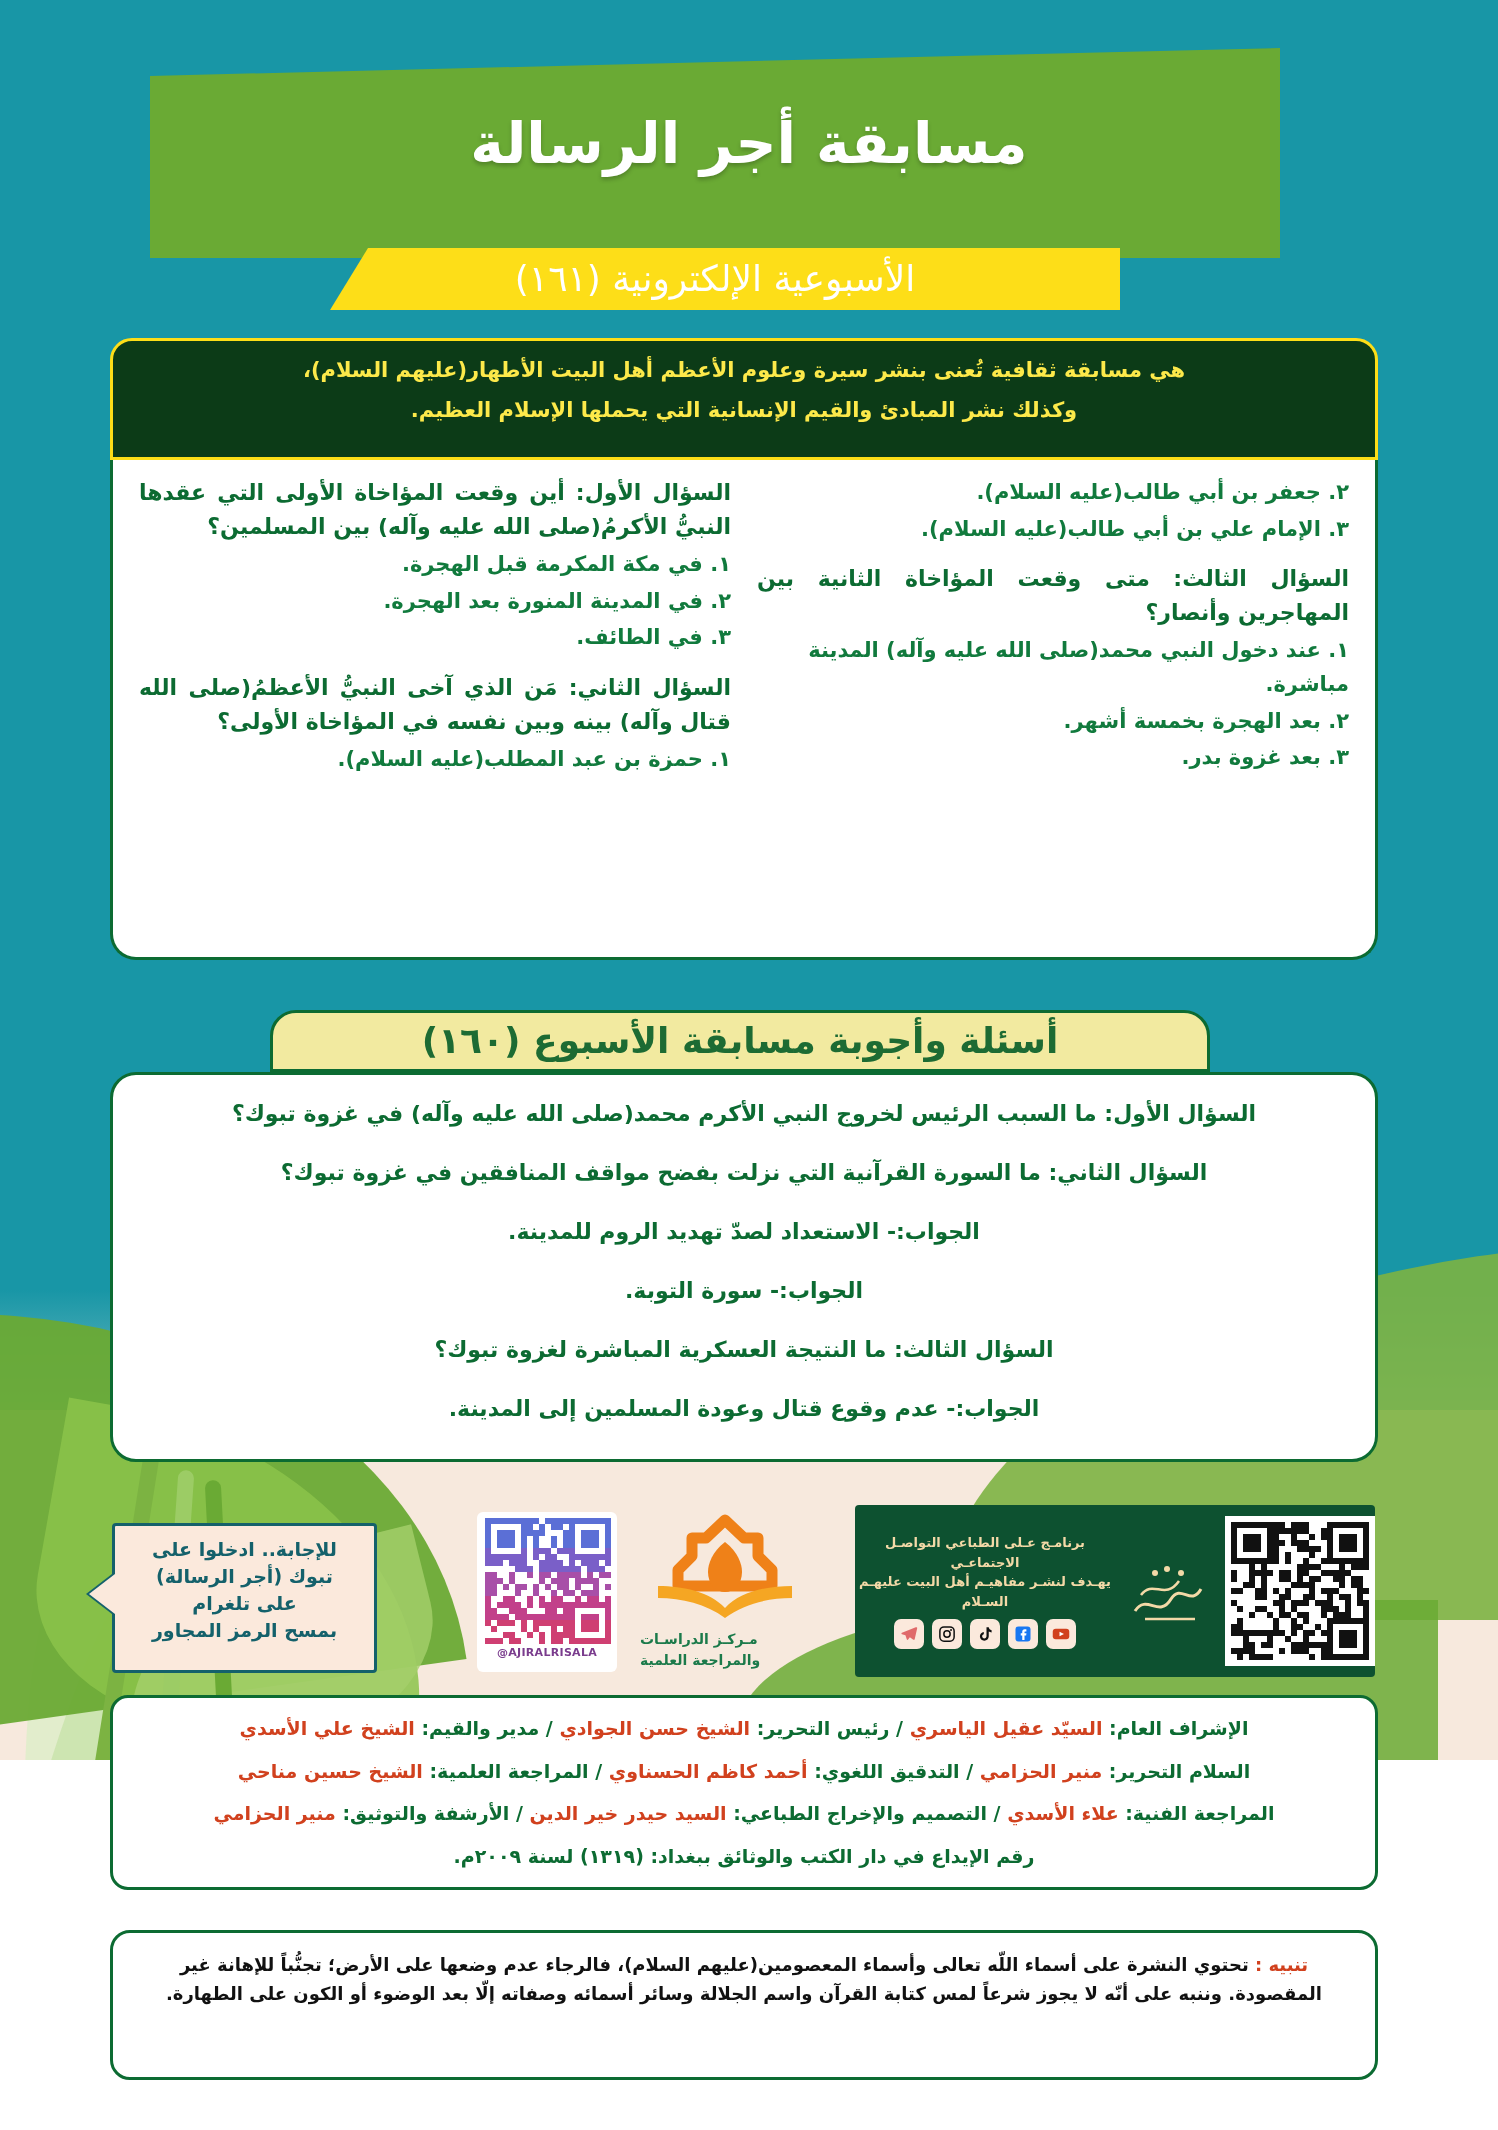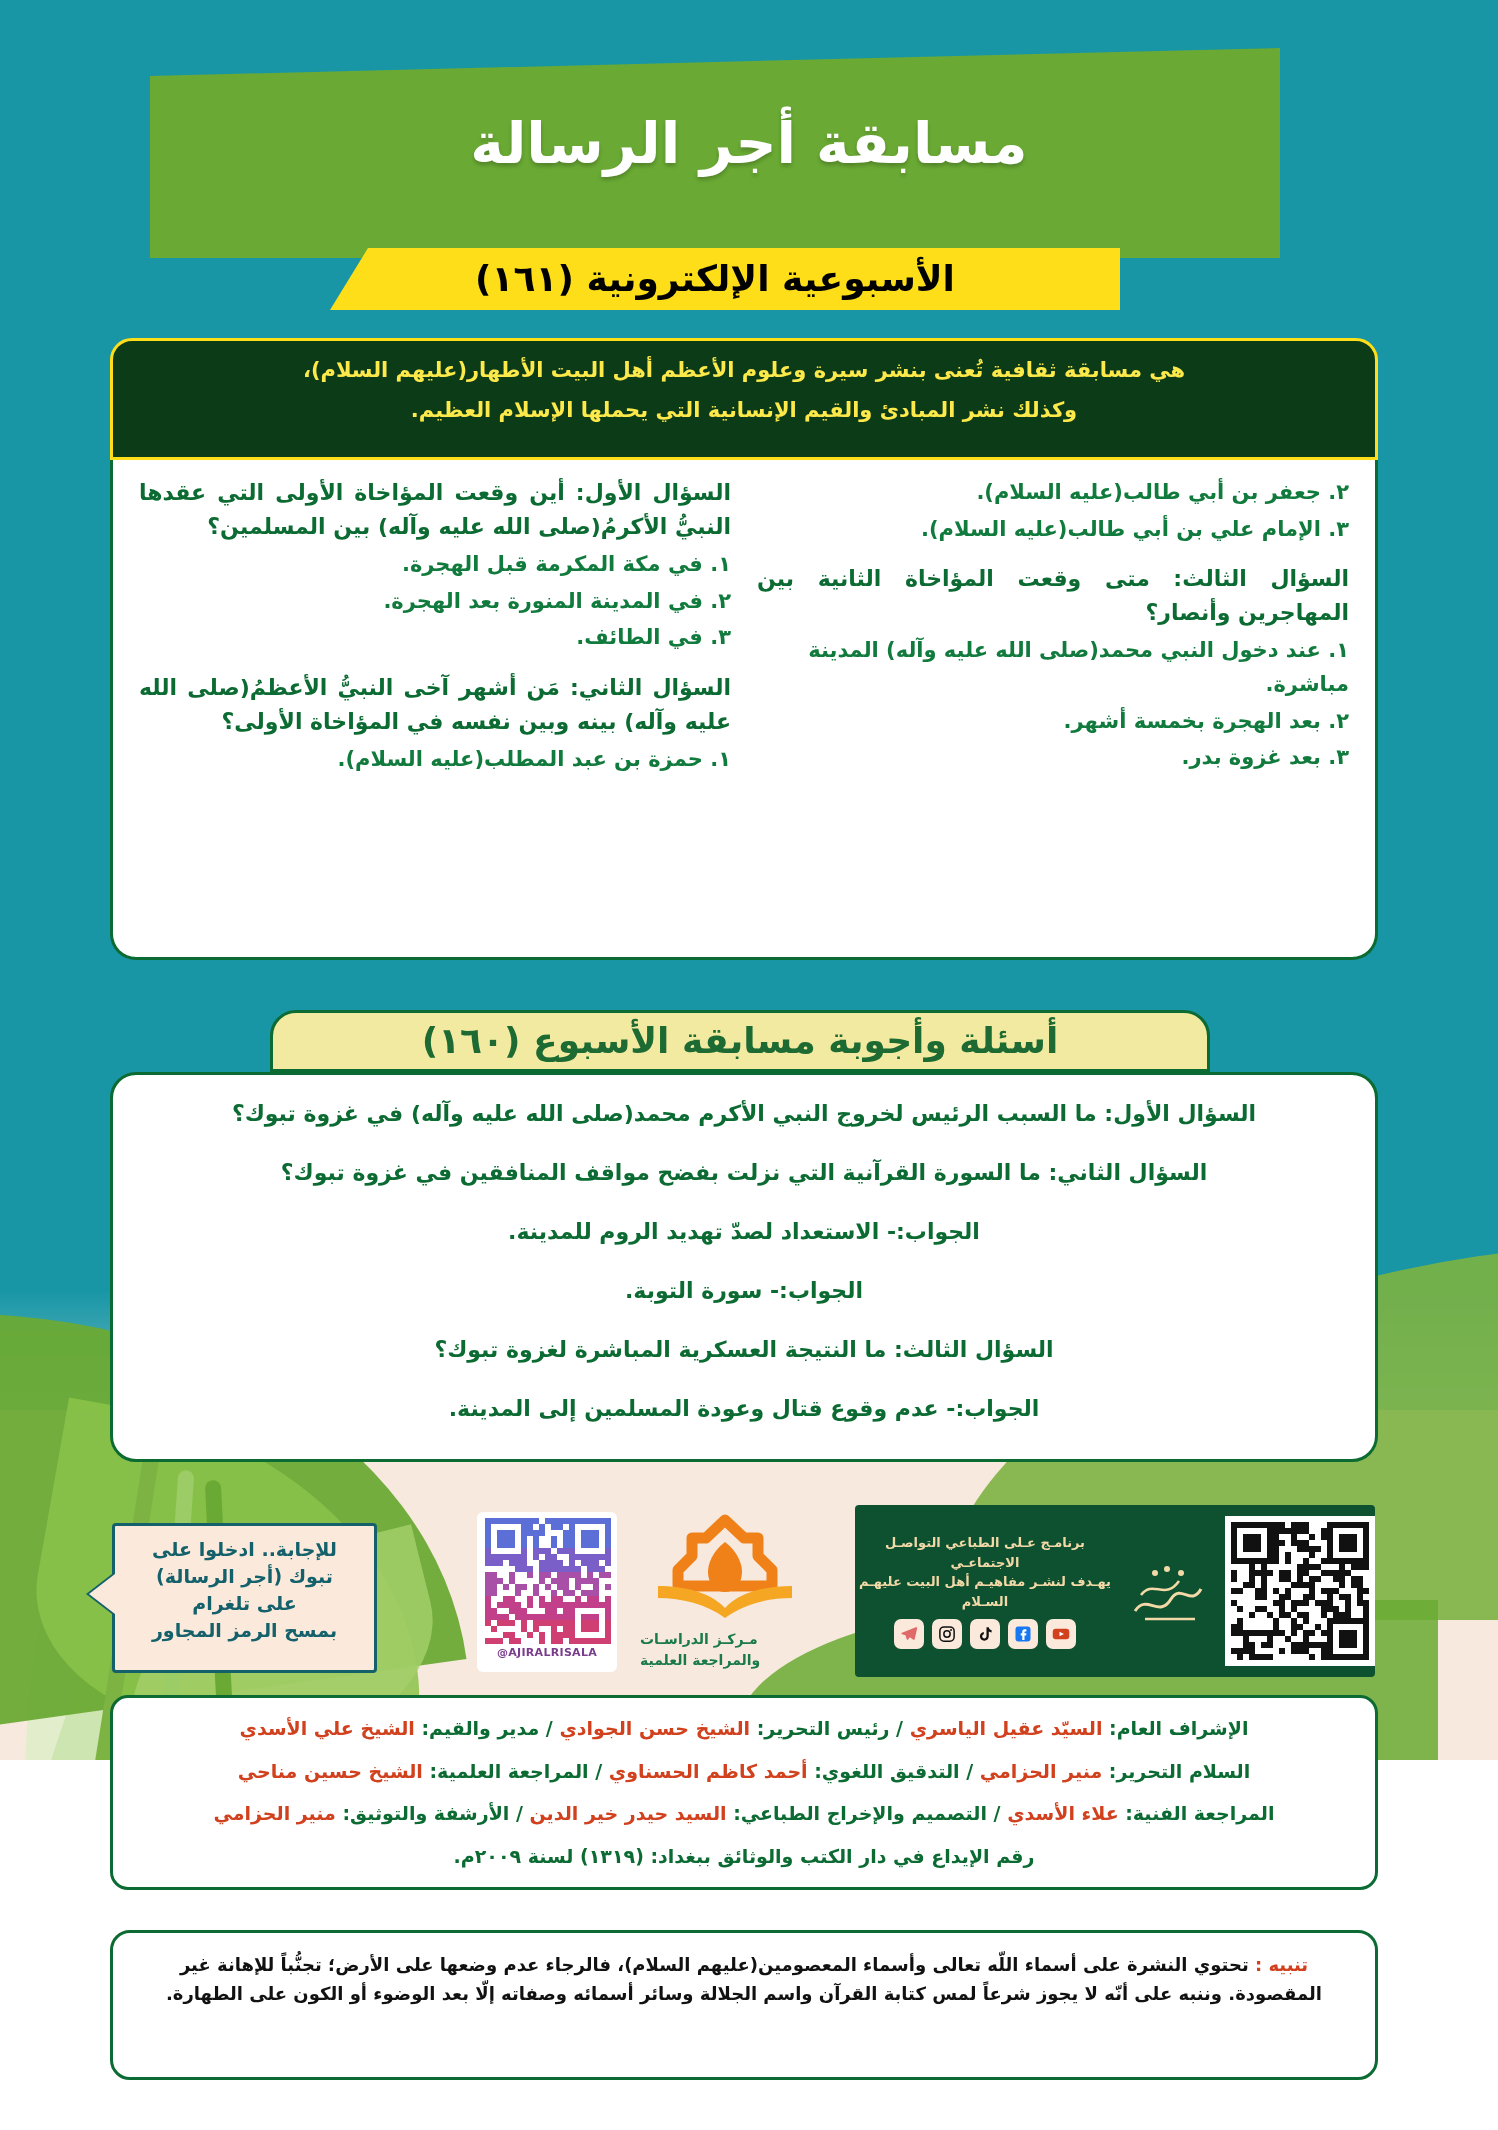--- a/index.html
+++ b/index.html
@@ -137,23 +137,23 @@
     z-index: 3;
     box-shadow: 0 6px 12px rgba(0,0,0,.22);
   }
   .header-sub {
     position: absolute;
     z-index: 5;
     left: 330px;
     width: 770px;
     top: 258px;
     text-align: center;
-    color: #000000;
+    color: #ffffff;
     font-size: 36px;
-    font-weight: 700;
+    font-weight: 400;
   }
 
   
   .intro-box {
     position: absolute;
     left: 110px;
     top: 338px;
     width: 1268px;
     height: 122px;
     background: #0c3b17;
@@ -488,21 +488,21 @@
       </div>
 
       <div class="q-col">
         <div class="q-block">
           <div class="q-title">السؤال الأول: أين وقعت المؤاخاة الأولى التي عقدها النبيُّ الأكرمُ(صلى الله عليه وآله) بين المسلمين؟</div>
           <div class="q-opt">١. في مكة المكرمة قبل الهجرة.</div>
           <div class="q-opt">٢. في المدينة المنورة بعد الهجرة.</div>
           <div class="q-opt">٣. في الطائف.</div>
         </div>
         <div class="q-block">
-          <div class="q-title">السؤال الثاني: مَن أشهر آخى النبيُّ الأعظمُ(صلى الله عليه وآله) بينه وبين نفسه في المؤاخاة الأولى؟</div>
+          <div class="q-title">السؤال الثاني: مَن الذي آخى النبيُّ الأعظمُ(صلى الله قتال وآله) بينه وبين نفسه في المؤاخاة الأولى؟</div>
           <div class="q-opt">١. حمزة بن عبد المطلب(عليه السلام).</div>
         </div>
       </div>
 
     </div>
   </div>
 
   <div class="ans-banner"></div>
   <div class="ans-banner-text">أسئلة وأجوبة مسابقة الأسبوع (١٦٠)</div>
   <div class="ans-box">

